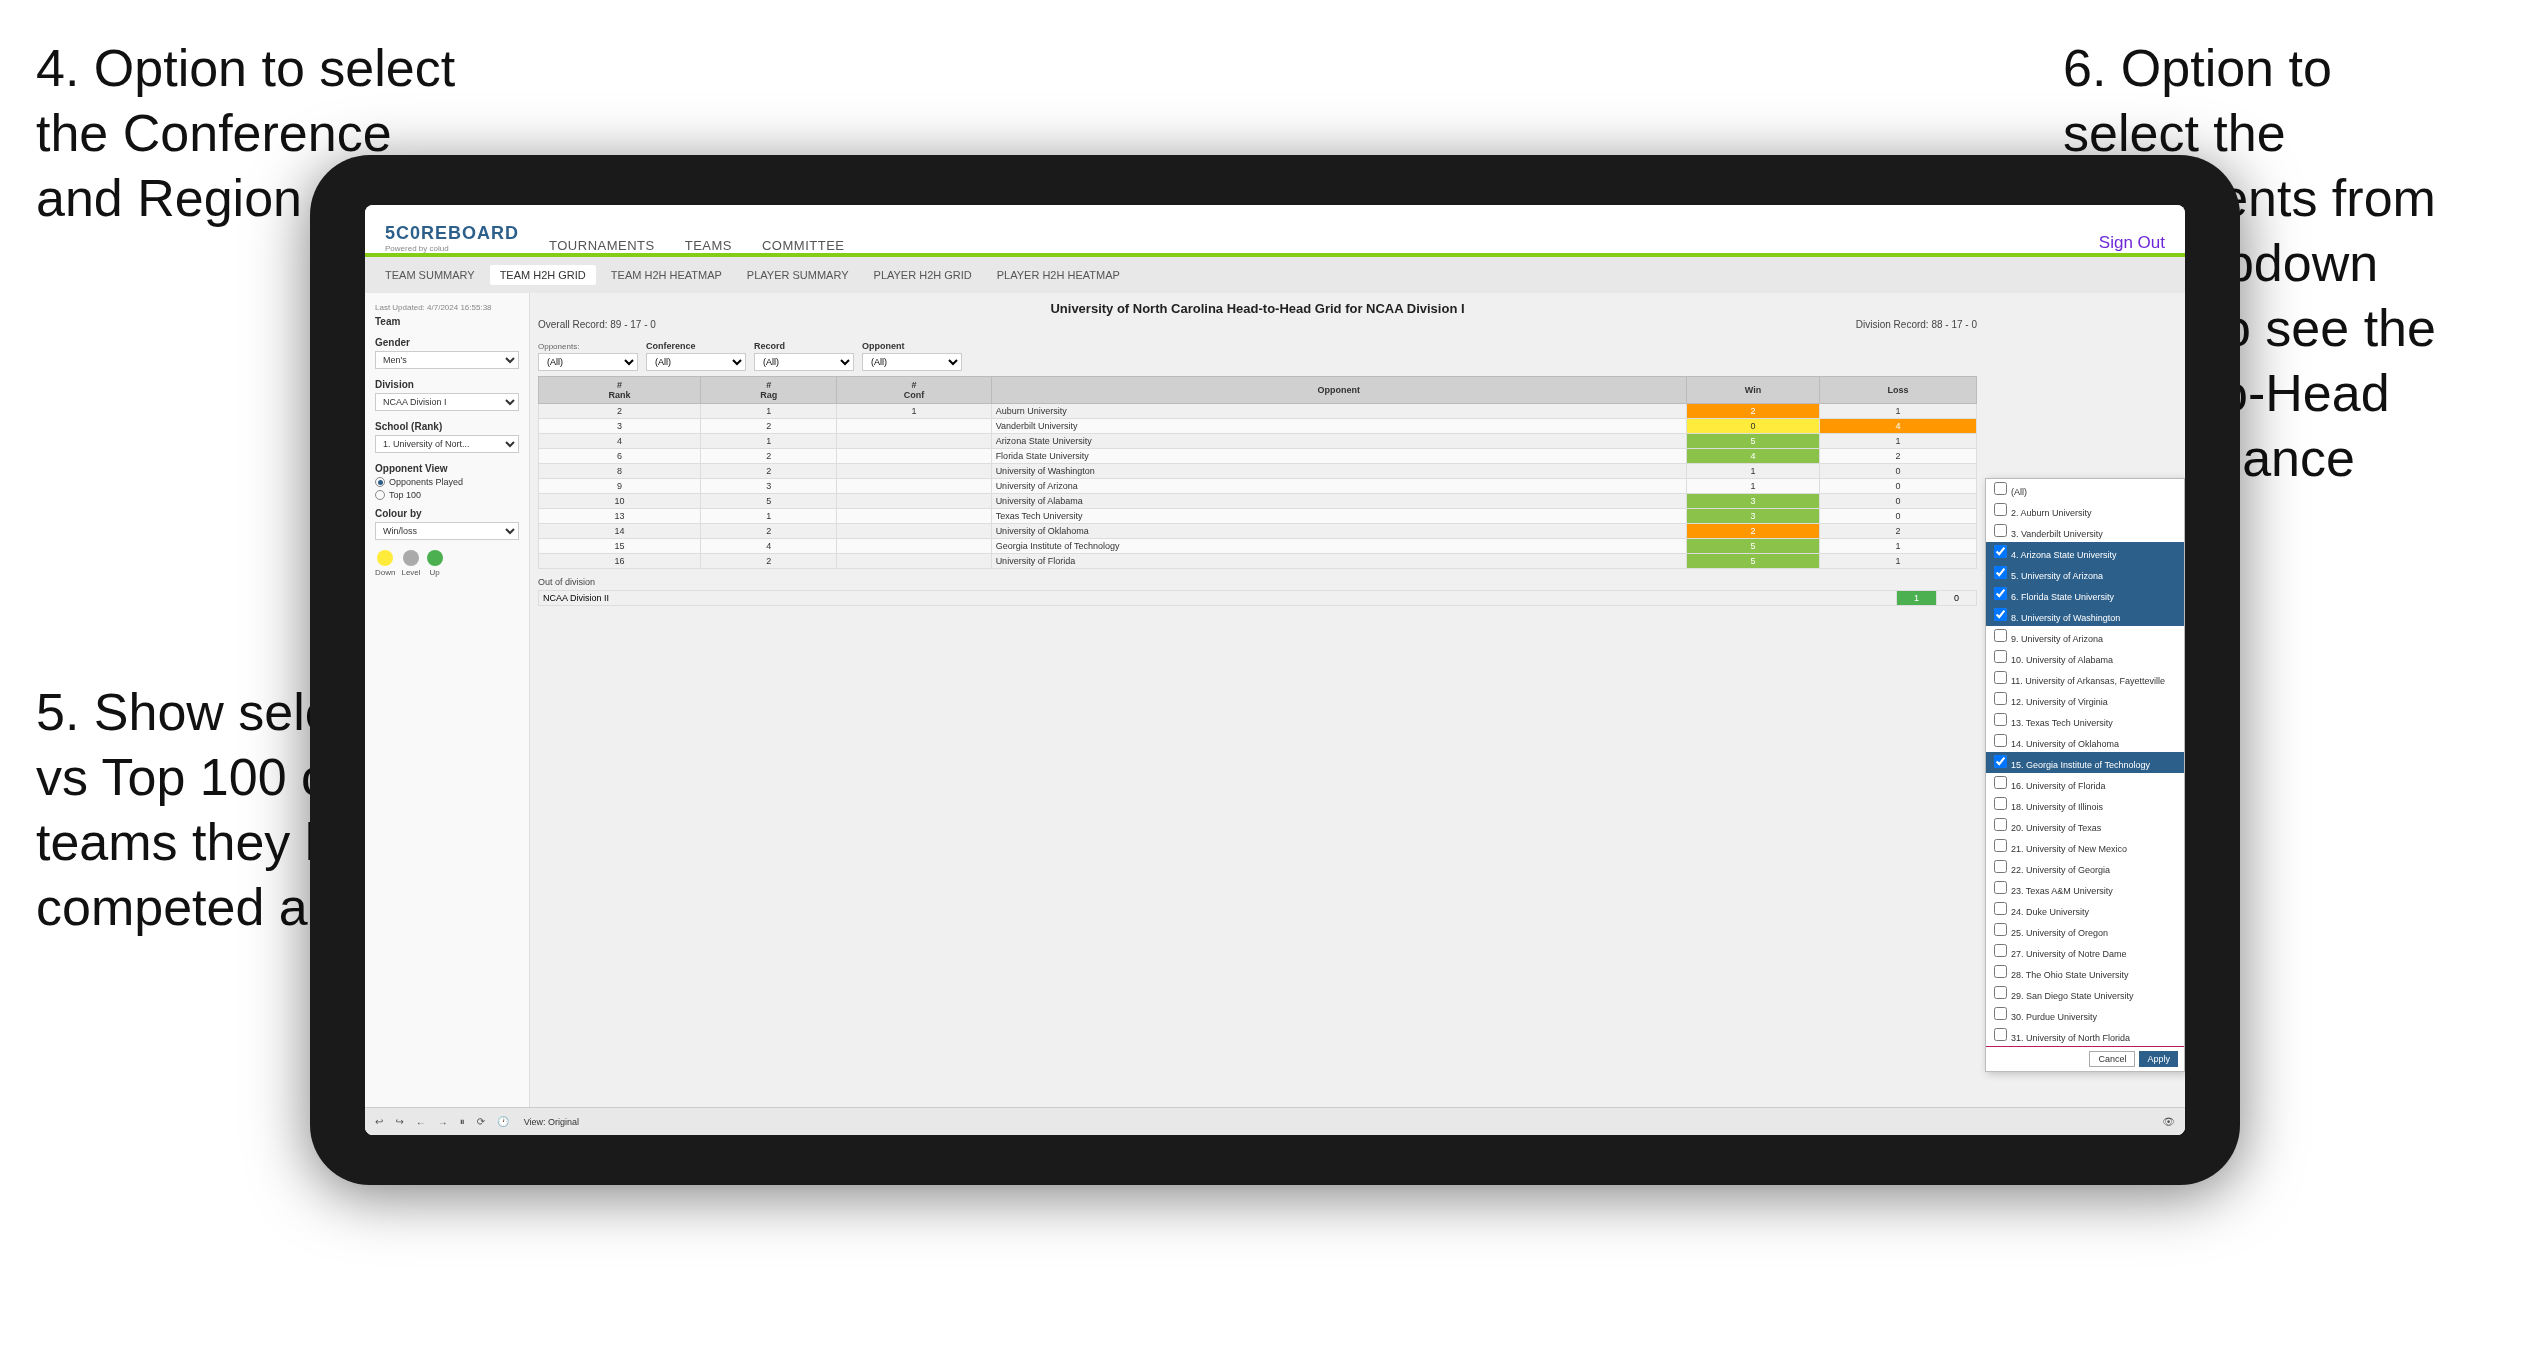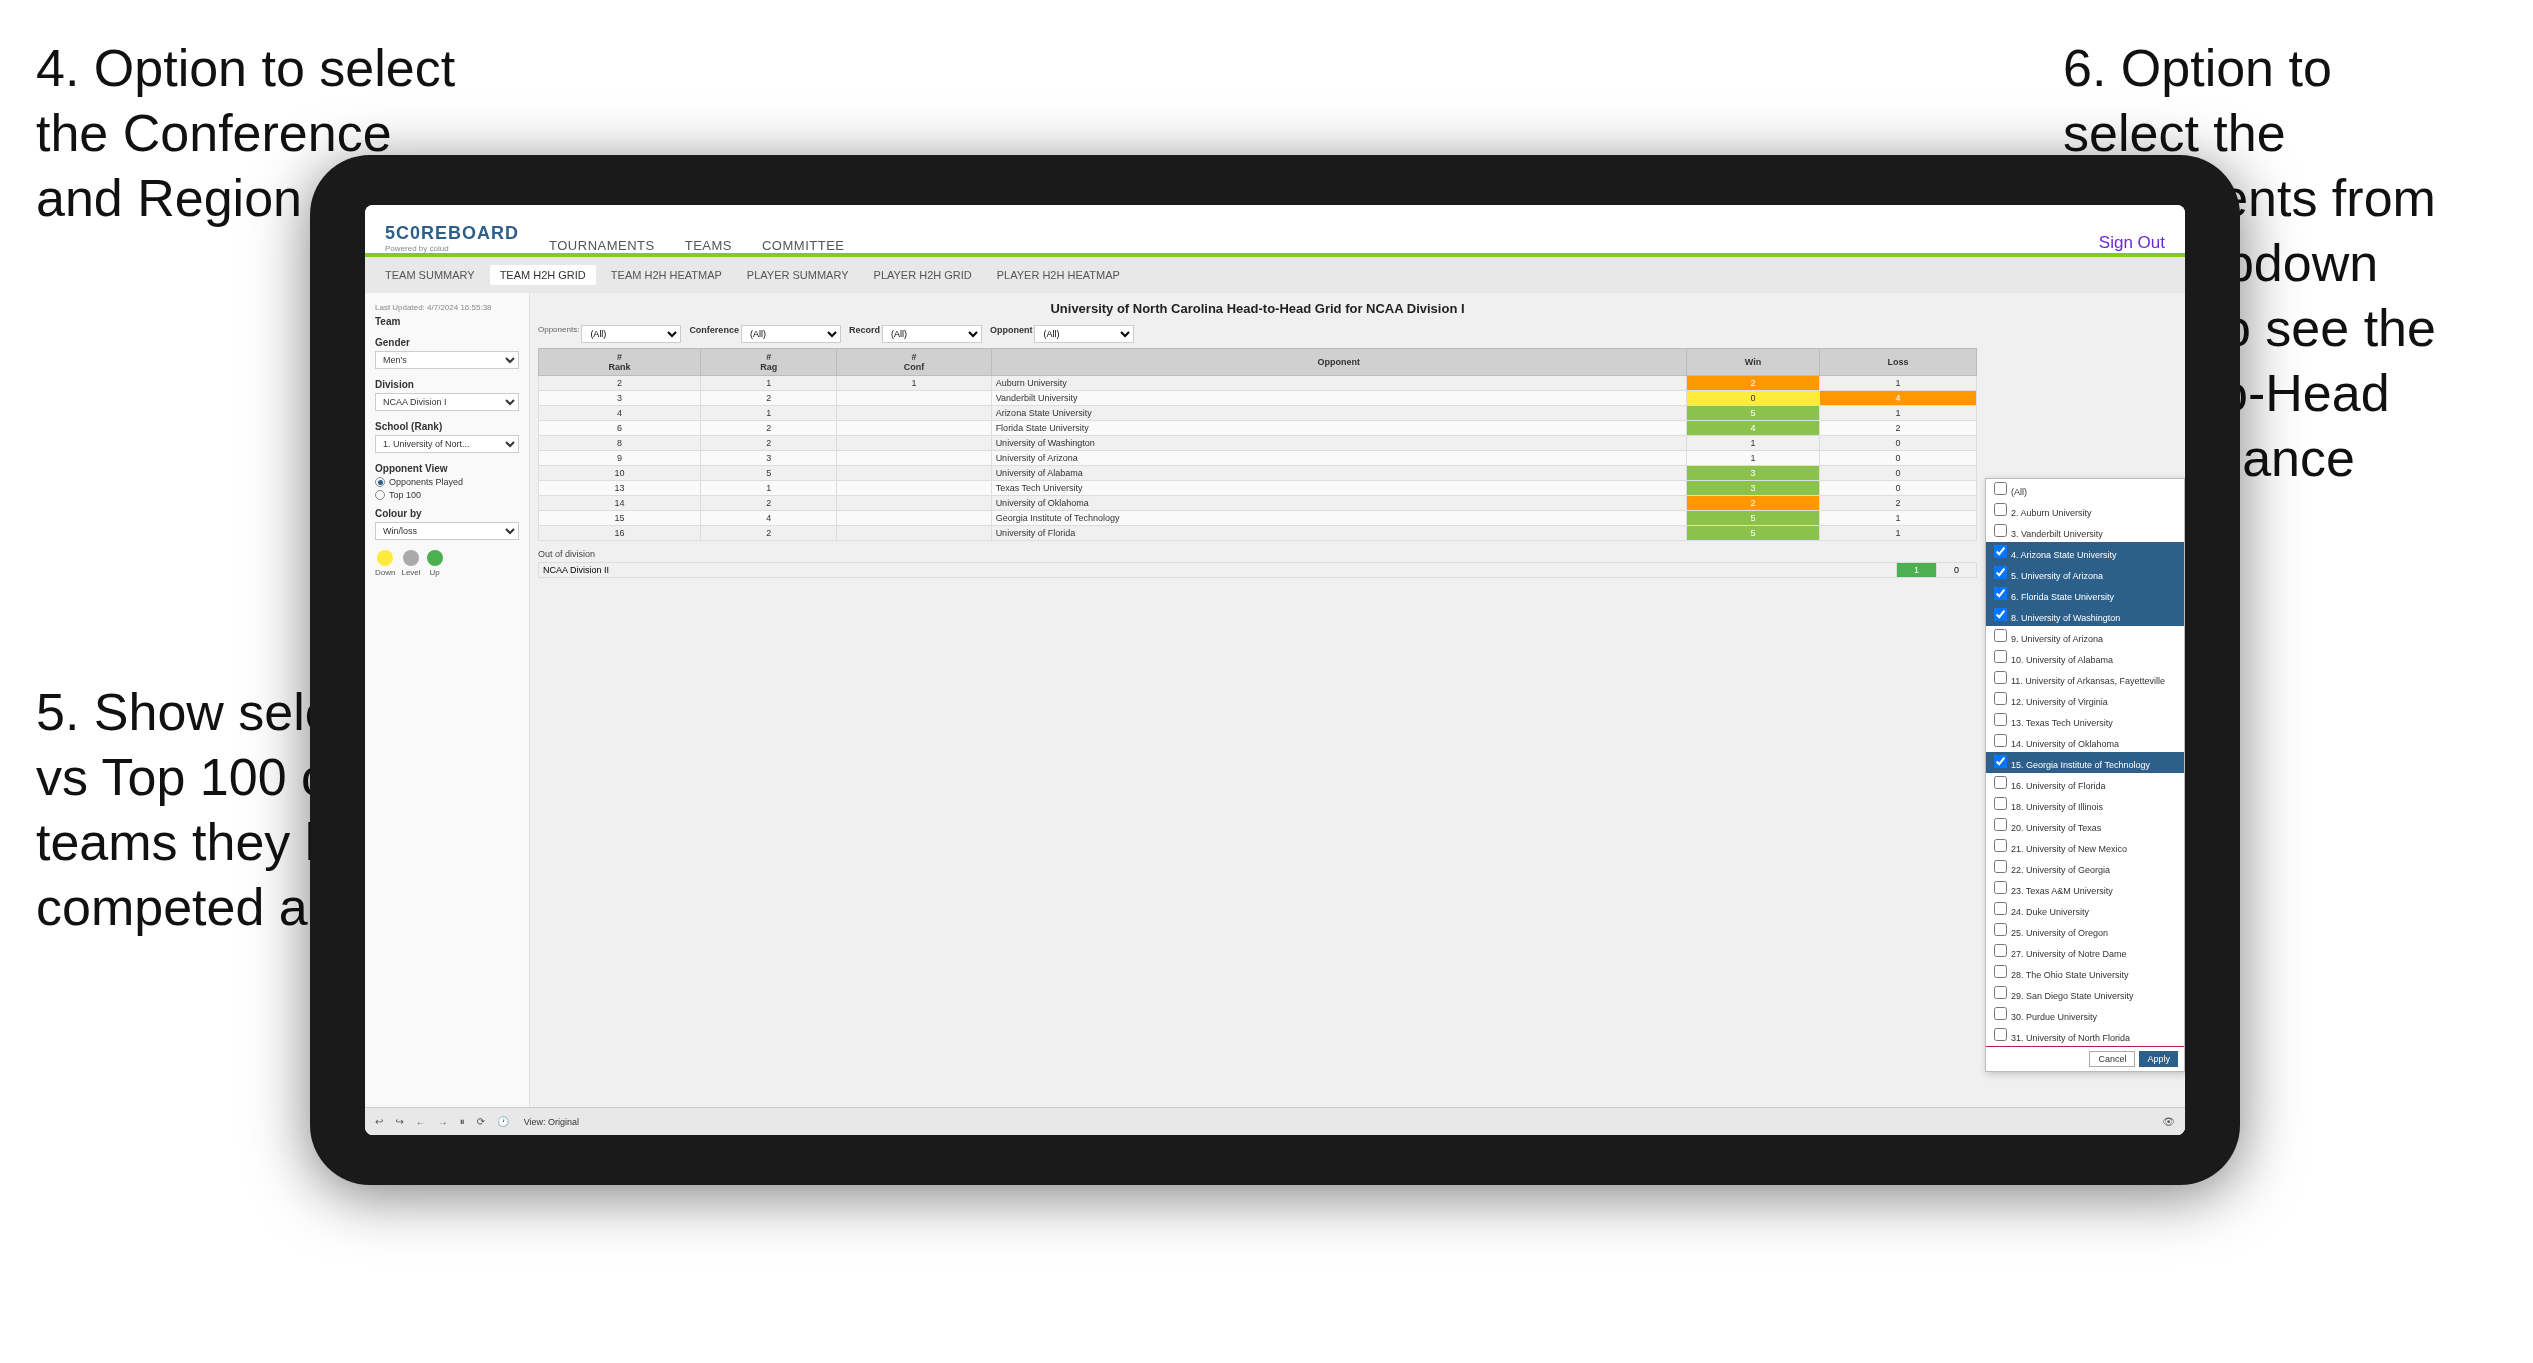--- a/index.html
+++ b/index.html
@@ -282,21 +282,21 @@
 
     .filter-row {
       display: flex;
       gap: 8px;
       margin-bottom: 5px;
       align-items: center;
     }
 
     .filter-group {
       display: flex;
-      flex-direction: row;
+      flex-direction: column;
       gap: 2px;
     }
 
     .filter-label {
       font-size: 9px;
       font-weight: 700;
       color: #333;
     }
 
     .filter-sub {
@@ -589,20 +589,24 @@
             </div>
           </div>
         </div>
 
         <div class="h2h-content">
           <div class="h2h-main">
             <div class="grid-area">
 
               <div class="grid-header-section">
                 <div class="grid-title">University of North Carolina Head-to-Head Grid for NCAA Division I</div>
+                <div class="grid-records">
+                  <span>Overall Record: 89 - 17 - 0</span>
+                  <span>Division Record: 88 - 17 - 0</span>
+                </div>
               </div>
 
               <div class="filter-row">
                 <div class="filter-group">
                   <span class="filter-sub">Opponents:</span>
                   <select class="filter-select">
                     <option>(All)</option>
                   </select>
                 </div>
                 <div class="filter-group">

